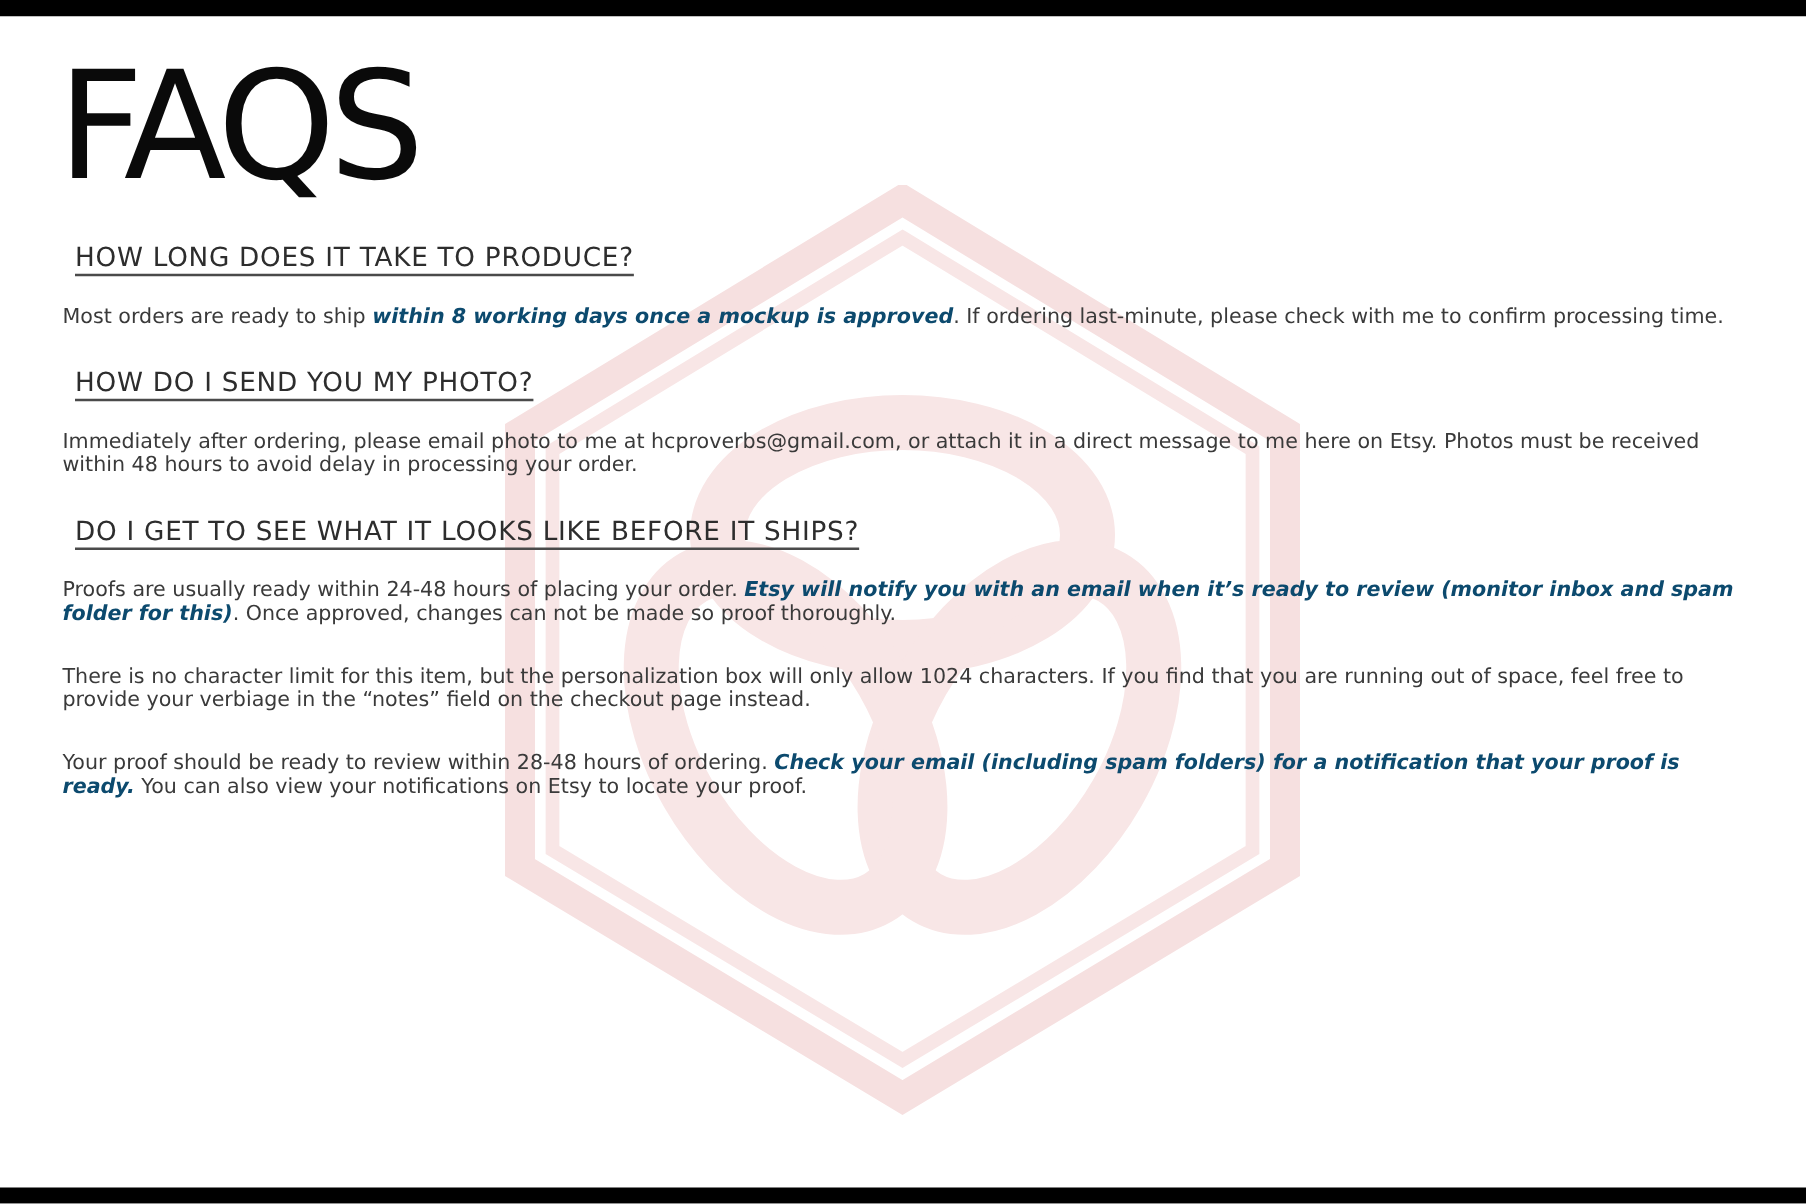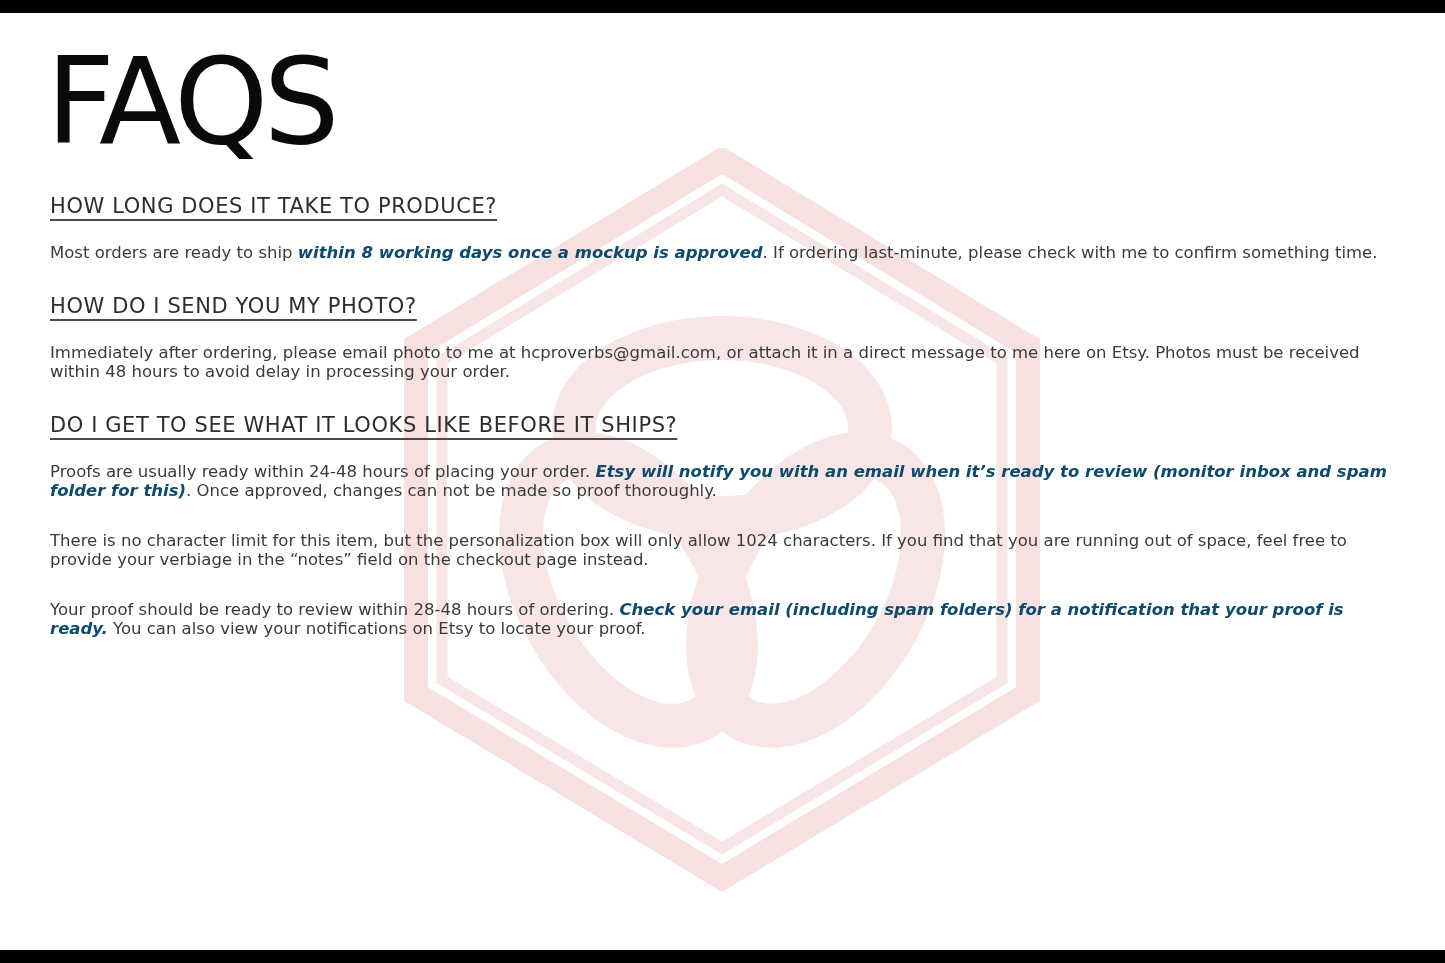--- a/index.html
+++ b/index.html
@@ -48,21 +48,21 @@
   .faq-question {
     font-size: 21px;
     font-weight: 400;
     letter-spacing: 0.6px;
     color: #2d2d2d;
     text-decoration: underline;
     text-decoration-thickness: 1.5px;
     text-decoration-color: #4a4a4a;
     text-underline-offset: 6px;
     line-height: 26px;
-    margin: 0 0 24px 0;
+    margin: 0 0 24px 10px;
   }
   .faq-answer {
     font-size: 16.5px;
     line-height: 19.5px;
     color: #3a3a3a;
     max-width: 1350px;
     margin: 0 0 30px 0;
   }
   .faq-answer .seg-bold-italic {
     font-weight: bold;
@@ -94,21 +94,21 @@
         <ellipse cx="0" cy="-108" rx="148" ry="90" fill="none" stroke="#f8e6e6" stroke-width="44"></ellipse>
       </g>
     </g>
   </svg>
 
   <div class="content">
     <h1 class="page-title">FAQS</h1>
     <div id="faq-list">
   <section class="faq-item">
     <h2 class="faq-question">HOW LONG DOES IT TAKE TO PRODUCE?</h2>
-    <p class="faq-answer"><span class="seg-normal">Most orders are ready to ship </span><span class="seg-bold-italic">within 8 working days once a mockup is approved</span><span class="seg-normal">. If ordering last-minute, please check with me to confirm something time.</span></p>
+    <p class="faq-answer"><span class="seg-normal">Most orders are ready to ship </span><span class="seg-bold-italic">within 8 working days once a mockup is approved</span><span class="seg-normal">. If ordering last-minute, please check with me to confirm processing time.</span></p>
   </section>
 
 
   <section class="faq-item">
     <h2 class="faq-question">HOW DO I SEND YOU MY PHOTO?</h2>
     <p class="faq-answer"><span class="seg-normal">Immediately after ordering, please email photo to me at hcproverbs@gmail.com, or attach it in a direct message to me here on Etsy. Photos must be received within 48 hours to avoid delay in processing your order.</span></p>
   </section>
 
   <section class="faq-item">
     <h2 class="faq-question">DO I GET TO SEE WHAT IT LOOKS LIKE BEFORE IT SHIPS?</h2>

